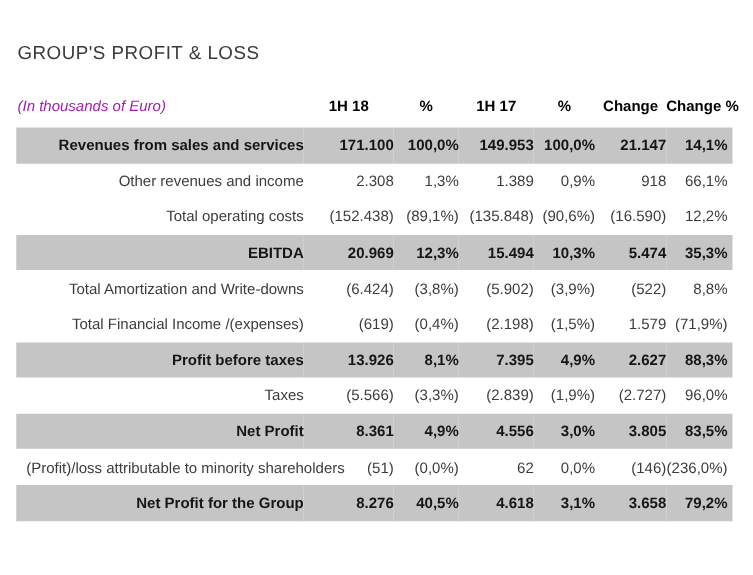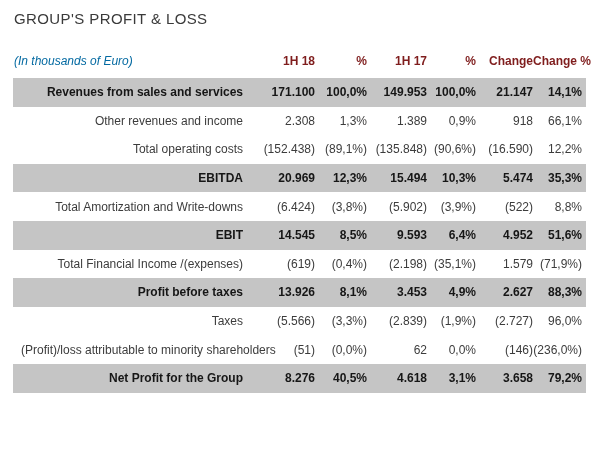--- a/index.html
+++ b/index.html
@@ -10,50 +10,49 @@
   }
   * { box-sizing: border-box; }
   html, body { margin: 0; padding: 0; }
   body {
     width: 602px;
     height: 460px;
     background: var(--bg);
     font-family: "Liberation Sans", sans-serif;
     overflow: hidden;
   }
-  .page { padding: 3px 13px 0 13px; }
+  .page { padding: 27px 13px 0 13px; }
   .title {
     margin: 7px 0 0 1px;
     font-size: 15px;
     line-height: 18px;
     font-weight: 400;
     letter-spacing: 0.4px;
     color: #3a3a3a;
   }
   table.pl {
     margin-top: 16px;
     width: 573px;
     border-collapse: collapse;
     table-layout: fixed;
     font-size: 12px;
   }
   thead th {
     height: 34px;
     vertical-align: bottom;
     padding: 0 0 10px 0;
-    text-align: right;
     font-weight: 700;
-    color: #7f1d1d;
+    color: #000000;
     white-space: nowrap;
   }
   thead th.note {
     text-align: left;
     font-weight: 400;
     font-style: italic;
-    color: #0369a1;
+    color: #a21caf;
     padding-left: 1px;
   }
   tbody td {
     height: 28.6px;
     text-align: right;
     vertical-align: middle;
     white-space: nowrap;
     padding: 0;
   }
   tbody td:last-child { padding-right: 4px; }
@@ -132,55 +131,55 @@
         </tr>
         <tr class="normal">
           <td class="label">Total Amortization and Write-downs</td>
           <td>(6.424)</td>
           <td>(3,8%)</td>
           <td>(5.902)</td>
           <td>(3,9%)</td>
           <td>(522)</td>
           <td>8,8%</td>
         </tr>
-        <tr class="strong">
-          <td class="label">EBIT</td>
-          <td>14.545</td>
-          <td>8,5%</td>
-          <td>9.593</td>
-          <td>6,4%</td>
-          <td>4.952</td>
-          <td>51,6%</td>
-        </tr>
         <tr class="normal">
           <td class="label">Total Financial Income /(expenses)</td>
           <td>(619)</td>
           <td>(0,4%)</td>
           <td>(2.198)</td>
-          <td>(35,1%)</td>
+          <td>(1,5%)</td>
           <td>1.579</td>
           <td>(71,9%)</td>
         </tr>
         <tr class="strong">
           <td class="label">Profit before taxes</td>
           <td>13.926</td>
           <td>8,1%</td>
-          <td>3.453</td>
+          <td>7.395</td>
           <td>4,9%</td>
           <td>2.627</td>
           <td>88,3%</td>
         </tr>
         <tr class="normal">
           <td class="label">Taxes</td>
           <td>(5.566)</td>
           <td>(3,3%)</td>
           <td>(2.839)</td>
           <td>(1,9%)</td>
           <td>(2.727)</td>
           <td>96,0%</td>
+        </tr>
+        <tr class="strong">
+          <td class="label">Net Profit</td>
+          <td>8.361</td>
+          <td>4,9%</td>
+          <td>4.556</td>
+          <td>3,0%</td>
+          <td>3.805</td>
+          <td>83,5%</td>
         </tr>
         <tr class="normal">
           <td class="label">(Profit)/loss attributable to minority shareholders</td>
           <td>(51)</td>
           <td>(0,0%)</td>
           <td>62</td>
           <td>0,0%</td>
           <td>(146)</td>
           <td>(236,0%)</td>
         </tr>

